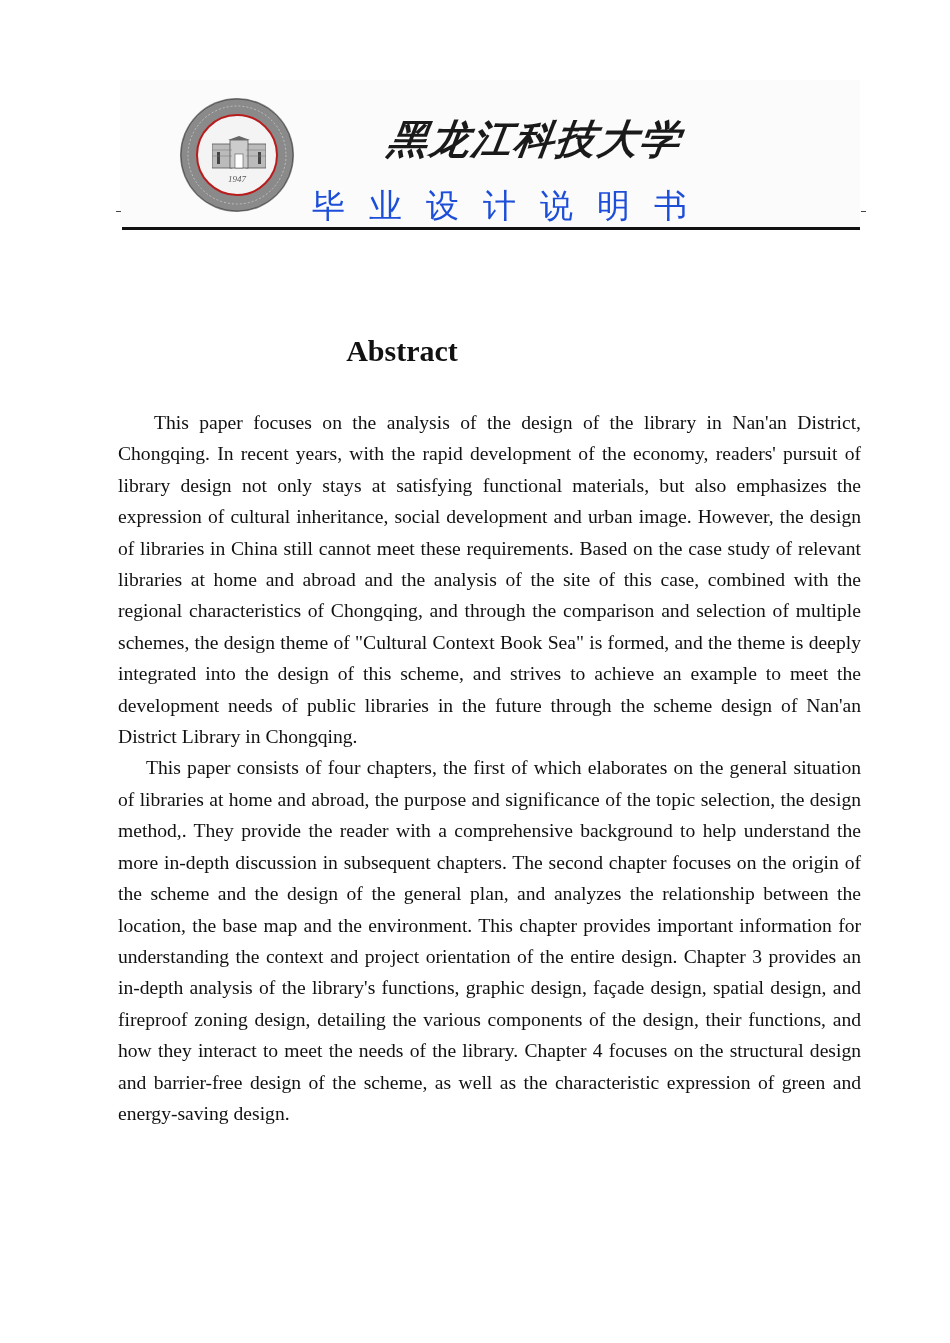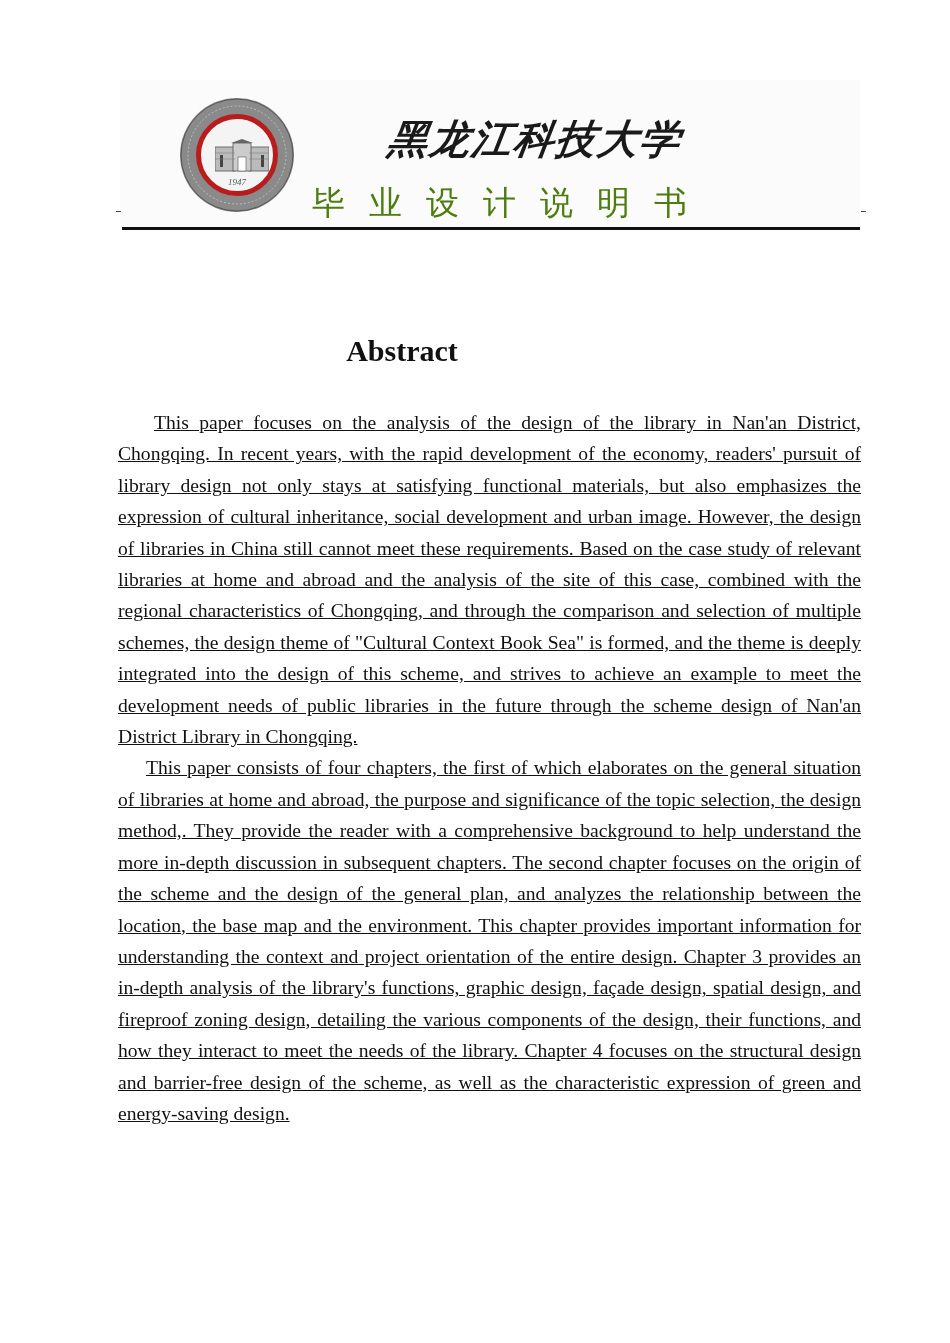--- a/index.html
+++ b/index.html
@@ -9,37 +9,37 @@
   .header-banner { position:absolute; left:120px; top:80px; width:740px; height:148px;
                    background:#fbfbfb; }
   .header-rule { position:absolute; left:122px; top:227px; width:738px; height:3px; background:#111; }
   .dash-mark { position:absolute; top:211px; width:5px; height:1px; background:#444; }
   .dash-left { left:116px; }
   .dash-right { left:861px; }
 
   .seal { position:absolute; left:180px; top:98px; width:114px; height:114px; border-radius:50%;
           background:#8a8a8a; }
   .seal-inner { position:absolute; left:16px; top:16px; width:82px; height:82px; border-radius:50%;
-                background:#f4f4f4; border:5px solid #b91c1c; box-sizing:border-box;text-decoration:underline; }
+                background:#f4f4f4; border:2px solid #b91c1c; box-sizing:border-box;text-decoration:underline; }
   .seal-building { position:absolute; left:14px; top:20px; width:54px; height:34px; }
   .seal-year { position:absolute; left:0; width:100%; top:58px; text-align:center; font-size:9px;
                font-style:italic; color:#555; }
   .seal-ring-text { position:absolute; left:0; top:0; width:114px; height:114px; }
 
   .univ-name { position:absolute; left:388px; top:112px; font-size:40px; font-style:italic;
                font-weight:bold; color:#1a1a1a; letter-spacing:2px; transform:skewX(-8deg);
                font-family:"DejaVu Serif",serif; }
-  .doc-type { position:absolute; left:312px; top:186px; font-size:33px; color:#4d7c0f;
-              letter-spacing:24px; font-family:Liberation Mono, monospace; line-height:40px; }
+  .doc-type { position:absolute; left:312px; top:186px; font-size:33px; color:#1d4ed8;
+              letter-spacing:24px; font-family:Liberation Serif, serif; line-height:40px; }
 
   .abstract-title { position:absolute; left:0; width:804px; top:314px; text-align:center;
                     font-size:30px; font-weight:bold; }
 
   .body-text { position:absolute; left:118px; width:743px; top:407px; font-size:19.6px;
-               line-height:31.4px;text-decoration:underline; }
+               line-height:31.4px; }
   .para { margin:0; text-align:justify; text-align-last:auto; }
   .para.p1 { text-indent:36px; }
   .para.p2 { text-indent:28px; }
   .para.p3 { text-indent:22px; }
 </style>
 </head>
 <body>
 
 <div class="header-banner"></div>
 

